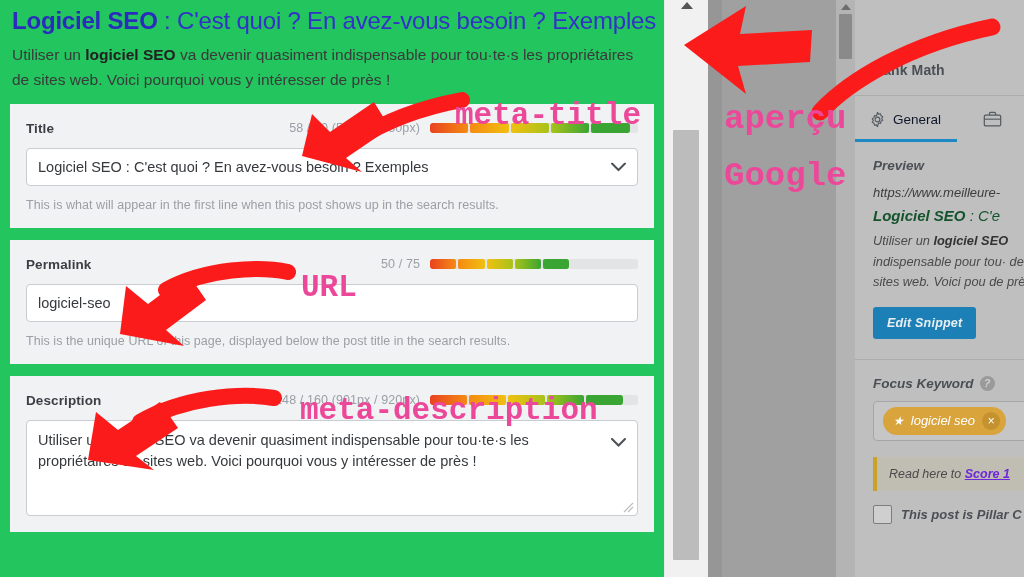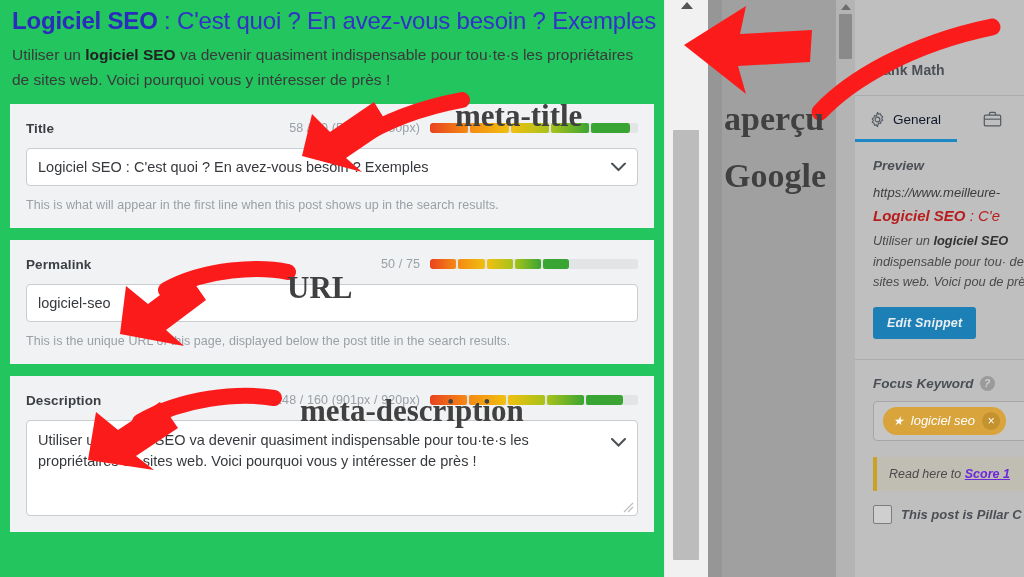--- a/index.html
+++ b/index.html
@@ -145,21 +145,21 @@
     position:absolute;left:0;bottom:0;width:102px;height:3px;background:#1c89c4;
   }
   .rm-tab-right{margin-left:auto;padding-right:22px;display:flex;align-items:center;}
   #rm-body{padding:0 0 0 18px;font-style:italic;}
   .rm-section-title{
     font-size:13.5px;font-weight:bold;color:#4b4f54;margin:16px 0 10px 0;
     display:flex;align-items:center;gap:6px;
   }
   #rm-url{font-size:13px;color:#3c3c3c;line-height:19px;white-space:nowrap;}
   #rm-snippet-title{
-    font-size:15px;color:#b91c1c;line-height:22px;margin-top:3px;white-space:nowrap;
+    font-size:15px;color:#14532d;line-height:22px;margin-top:3px;white-space:nowrap;
   }
   #rm-snippet-title b{font-weight:bold;}
   #rm-snippet-desc{
     font-size:12.8px;color:#4a4a4a;line-height:20.5px;margin-top:4px;
     width:180px;
   }
   #rm-snippet-desc b{font-weight:bold;color:#333;}
   #edit-snippet-btn{
     margin-top:14px;display:inline-block;background:#1c7fb5;color:#e8eef2;
     font-size:12.5px;font-weight:bold;padding:9px 14px;border-radius:3px;
@@ -196,25 +196,25 @@
     margin-top:14px;display:flex;align-items:center;gap:9px;
     font-size:13px;font-weight:bold;color:#4b4f54;white-space:nowrap;
   }
   .checkbox-sq{
     width:17px;height:17px;border:1.5px solid #7d7d7d;background:#cfcfcf;
     border-radius:2px;flex:0 0 auto;
   }
 
   
   .annot-text{
-    position:absolute;color:#404040;font-weight:bold;
-    font-family:Liberation Serif, serif;white-space:nowrap;
+    position:absolute;color:#ec4899;font-weight:bold;
+    font-family:Liberation Mono, monospace;white-space:nowrap;
   }
   #annot-meta-title{left:455px;top:98px;font-size:31px;}
-  #annot-url{left:287px;top:270px;font-size:31px;}
+  #annot-url{left:301px;top:270px;font-size:31px;}
   #annot-meta-desc{left:300px;top:393px;font-size:31px;}
   #annot-apercu-1{left:724px;top:100px;font-size:34px;}
   #annot-apercu-2{left:724px;top:157px;font-size:34px;}
   svg.annot-arrow{position:absolute;overflow:visible;pointer-events:none;}
 </style>
 </head>
 <body>
 
 <div id="editor-column">
 

